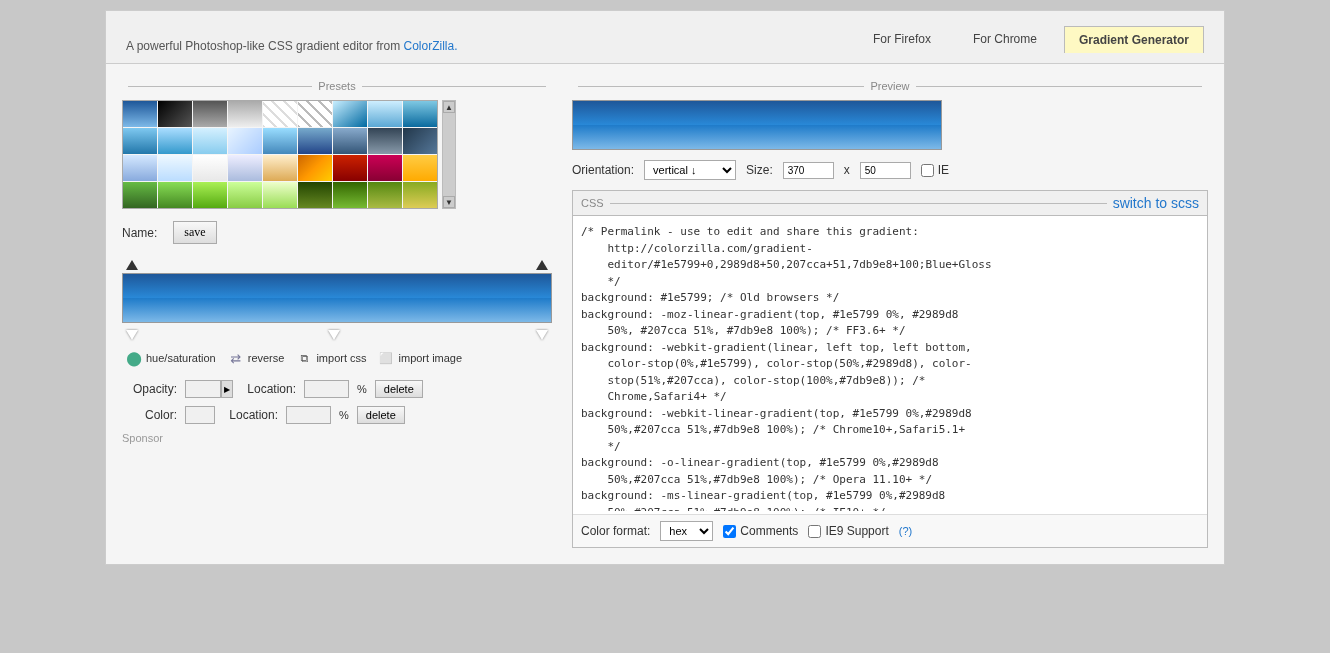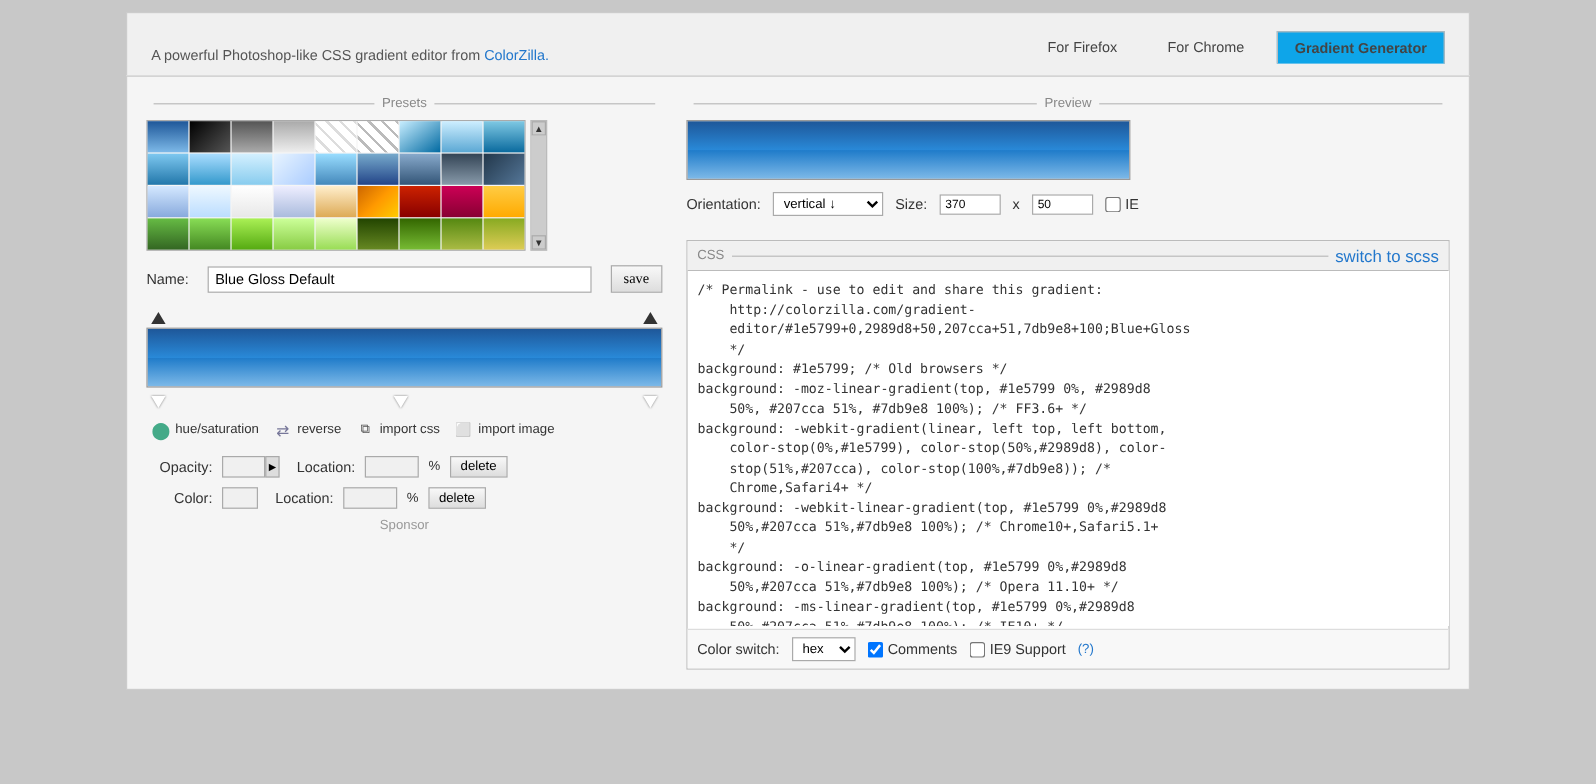--- a/index.html
+++ b/index.html
@@ -44,21 +44,21 @@
     }
     .header-nav-item {
       padding: 6px 14px;
       font-size: 12px;
       color: #444;
       cursor: pointer;
       border: 1px solid transparent;
       background: transparent;
     }
     .header-nav-item.active {
-      background: #0ea5e9;
+      background: #fef9c3;
       border: 1px solid #bbb;
       border-bottom: none;
       font-weight: bold;
     }
     .main-content {
       background: #f5f5f5;
       border: 1px solid #ccc;
       padding: 16px;
       display: flex;
       gap: 20px;
@@ -241,28 +241,27 @@
       font-size: 8px;
       display: flex;
       align-items: center;
       justify-content: center;
       padding: 0;
     }
     
     .sponsor-label {
       color: #999;
       font-size: 11px;
-      text-align: center;
     }
     
     .right-panel {
       flex: 1;
     }
     .preview-section {
-      margin-bottom: 20px;
+      margin-bottom: 10px;
     }
     .preview-box {
       width: 370px;
       height: 50px;
       background: linear-gradient(to bottom, #1e5799 0%, #2989d8 50%, #207cca 51%, #7db9e8 100%);
       border: 1px solid #999;
       margin-bottom: 10px;
     }
     .orientation-row {
       display: flex;
@@ -486,21 +485,20 @@
         </div>
         <div class="presets-scrollbar">
           <div class="scroll-btn">▲</div>
           <div style="flex:1; background: #ccc; width: 100%;"></div>
           <div class="scroll-btn">▼</div>
         </div>
       </div>
 
       <div class="name-row">
         <label class="name-label">Name:</label>
-        <input type="text" class="name-input" value="Blue Gloss Default" style="">
         <button class="save-btn">save</button>
       </div>
 
       <div class="gradient-bar-container">
 
         <div style="position:relative; height:16px; margin-bottom:1px;">
           <div style="position:absolute; left:4px; top:4px; width:0; height:0; border-left:6px solid transparent; border-right:6px solid transparent; border-bottom:10px solid #333;"></div>
           <div style="position:absolute; right:4px; top:4px; width:0; height:0; border-left:6px solid transparent; border-right:6px solid transparent; border-bottom:10px solid #333;"></div>
         </div>
 
@@ -612,21 +610,21 @@
 background: -o-linear-gradient(top, #1e5799 0%,#2989d8
     50%,#207cca 51%,#7db9e8 100%); /* Opera 11.10+ */
 background: -ms-linear-gradient(top, #1e5799 0%,#2989d8
     50%,#207cca 51%,#7db9e8 100%); /* IE10+ */
 background: linear-gradient(to bottom, #1e5799 0%,#2989d8
     50%,#207cca 51%,#7db9e8 100%); /* W3C */
 filter: progid:DXImageTransform.Microsoft.gradient(
     startColorstr='#1e5799',
     endColorstr='#7db9e8',GradientType=0 ); /* IE6-9 */</textarea>
         <div class="css-footer">
-          <span class="color-format-label">Color switch:</span>
+          <span class="color-format-label">Color format:</span>
           <select class="color-format-select">
             <option>hex</option>
             <option>rgb</option>
             <option>rgba</option>
           </select>
           <label class="comments-label">
             <input type="checkbox" checked="" style="">
             <span>Comments</span>
           </label>
           <label class="ie9-label">

